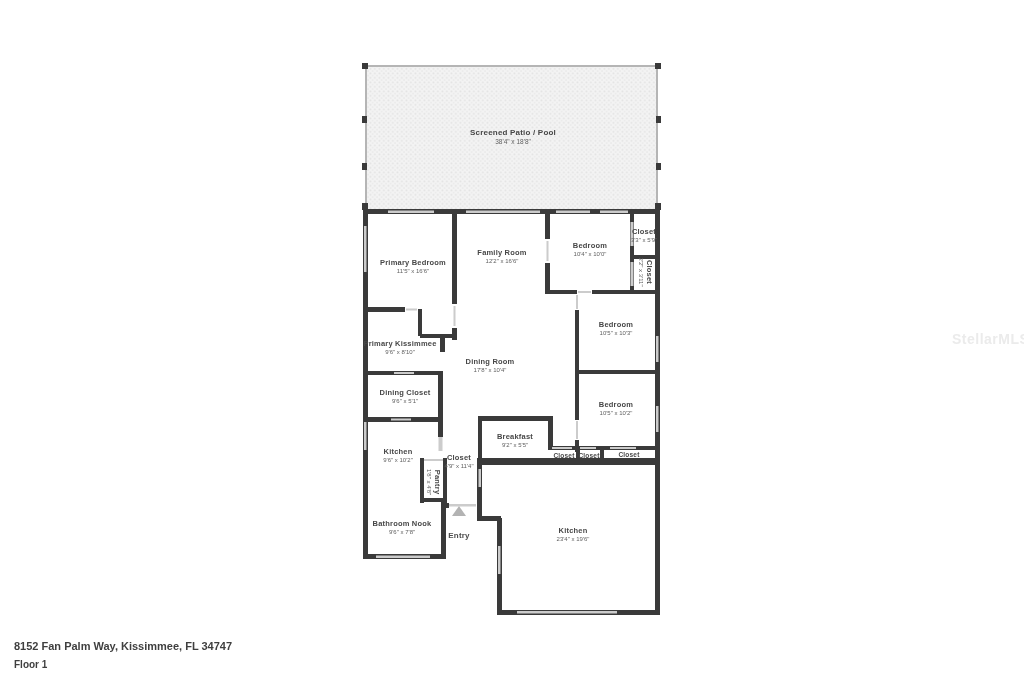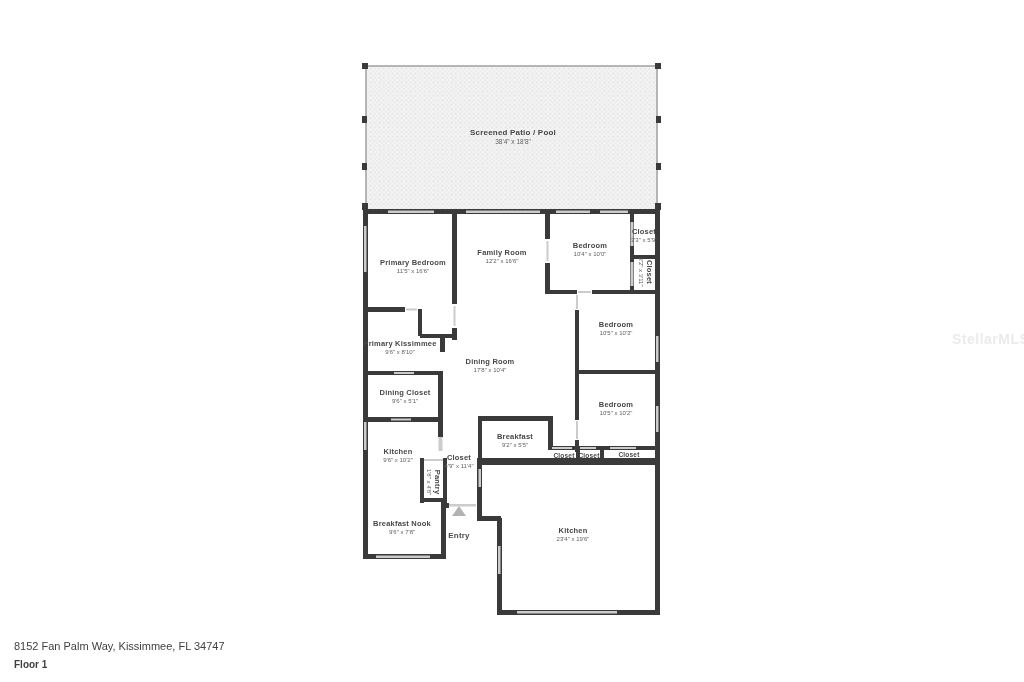--- a/index.html
+++ b/index.html
@@ -12,21 +12,21 @@
     position:absolute;transform:translate(-50%,-50%);
     text-align:center;line-height:1.3;white-space:nowrap;pointer-events:none;
   }
   .room-label.rot{transform:translate(-50%,-50%) rotate(90deg);}
   .room-name{display:block;font-size:7.5px;font-weight:bold;color:#474747;letter-spacing:.2px;}
   .room-dims{display:block;font-size:6px;color:#5f5f5f;}
   .small .room-name{font-size:6.5px;}
   .patio .room-name{font-size:8px;}
   .patio .room-dims{font-size:6.5px;}
   .entry-label .room-name{font-size:8px;color:#4c4c4c;margin-top:24px;}
-  #footer-address{position:absolute;left:14px;top:640px;font-size:11px;font-weight:normal;color:#3f3f3f;}
+  #footer-address{position:absolute;left:14px;top:640px;font-size:11px;font-weight:bold;color:#3f3f3f;}
   #footer-floor{position:absolute;left:14px;top:659px;font-size:10px;font-weight:bold;color:#3f3f3f;}
   #footer-disclaimer{position:absolute;left:0;top:660px;width:1024px;text-align:center;
     font-size:8.5px;font-weight:bold;color:#4a4a4a;}
   #watermark{position:absolute;left:952px;top:331px;font-size:14px;font-weight:bold;
     color:#ebebeb;letter-spacing:.5px;}
 </style>
 </head>
 <body>
 
 <div id="canvas">
@@ -199,21 +199,21 @@
   <div class="room-label small" style="left:564px;top:456px">
     <span class="room-name">Closet</span>
   </div>
   <div class="room-label small" style="left:589px;top:456px">
     <span class="room-name">Closet</span>
   </div>
   <div class="room-label small" style="left:629px;top:455px">
     <span class="room-name">Closet</span>
   </div>
   <div class="room-label" style="left:402px;top:528px">
-    <span class="room-name">Breakfast Nook</span>
+    <span class="room-name">Bathroom Nook</span>
     <span class="room-dims">9'6" x 7'8"</span>
   </div>
   <div class="room-label" style="left:573px;top:535px">
     <span class="room-name">Kitchen</span>
     <span class="room-dims">23'4" x 19'6"</span>
   </div>
   <div class="room-label entry-label" style="left:459px;top:524px">
     <span class="room-name">Entry</span>
   </div>
 

